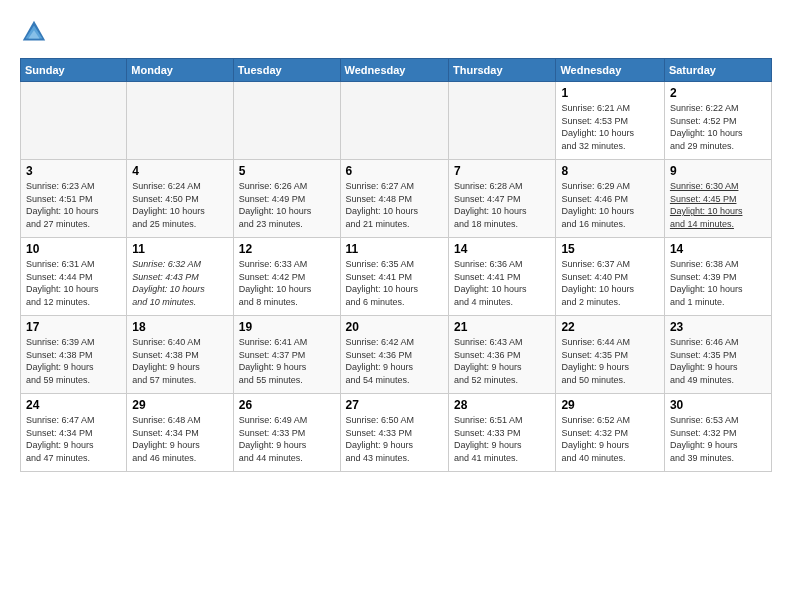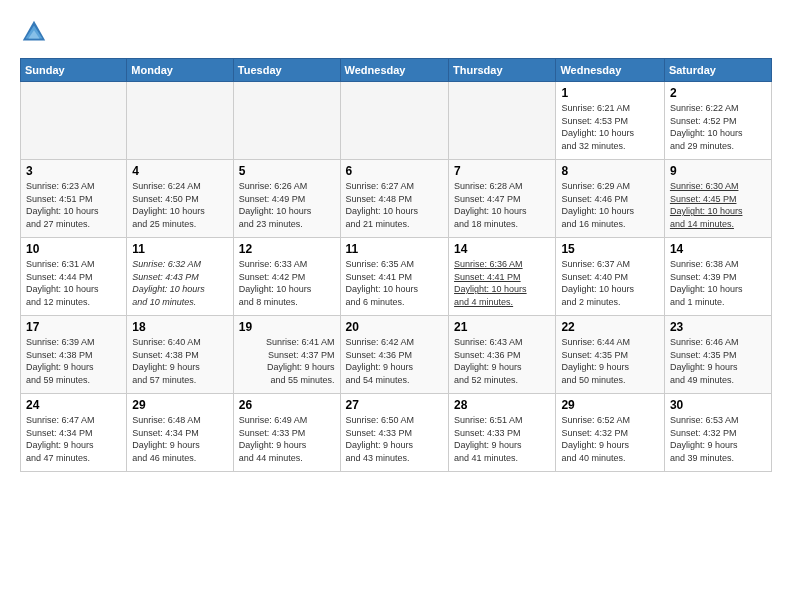--- a/index.html
+++ b/index.html
@@ -231,21 +231,21 @@
           </td>
           <td>
             <span class="day-number">11</span>
             <div class="day-info" style="white-space: pre-line;">Sunrise: 6:35 AM
 Sunset: 4:41 PM
 Daylight: 10 hours
 and 6 minutes.</div>
           </td>
           <td>
             <span class="day-number">14</span>
-            <div class="day-info" style="white-space: pre-line; text-decoration: underline;">Sunrise: 6:36 AM
+            <div class="day-info" style="white-space: pre-line;">Sunrise: 6:36 AM
 Sunset: 4:41 PM
 Daylight: 10 hours
 and 4 minutes.</div>
           </td>
           <td>
             <span class="day-number">15</span>
             <div class="day-info" style="white-space: pre-line;">Sunrise: 6:37 AM
 Sunset: 4:40 PM
 Daylight: 10 hours
 and 2 minutes.</div>
@@ -268,21 +268,21 @@
           </td>
           <td>
             <span class="day-number">18</span>
             <div class="day-info" style="white-space: pre-line;">Sunrise: 6:40 AM
 Sunset: 4:38 PM
 Daylight: 9 hours
 and 57 minutes.</div>
           </td>
           <td>
             <span class="day-number">19</span>
-            <div class="day-info" style="white-space: pre-line; text-align: right;">Sunrise: 6:41 AM
+            <div class="day-info" style="white-space: pre-line;">Sunrise: 6:41 AM
 Sunset: 4:37 PM
 Daylight: 9 hours
 and 55 minutes.</div>
           </td>
           <td>
             <span class="day-number">20</span>
             <div class="day-info" style="white-space: pre-line;">Sunrise: 6:42 AM
 Sunset: 4:36 PM
 Daylight: 9 hours
 and 54 minutes.</div>

